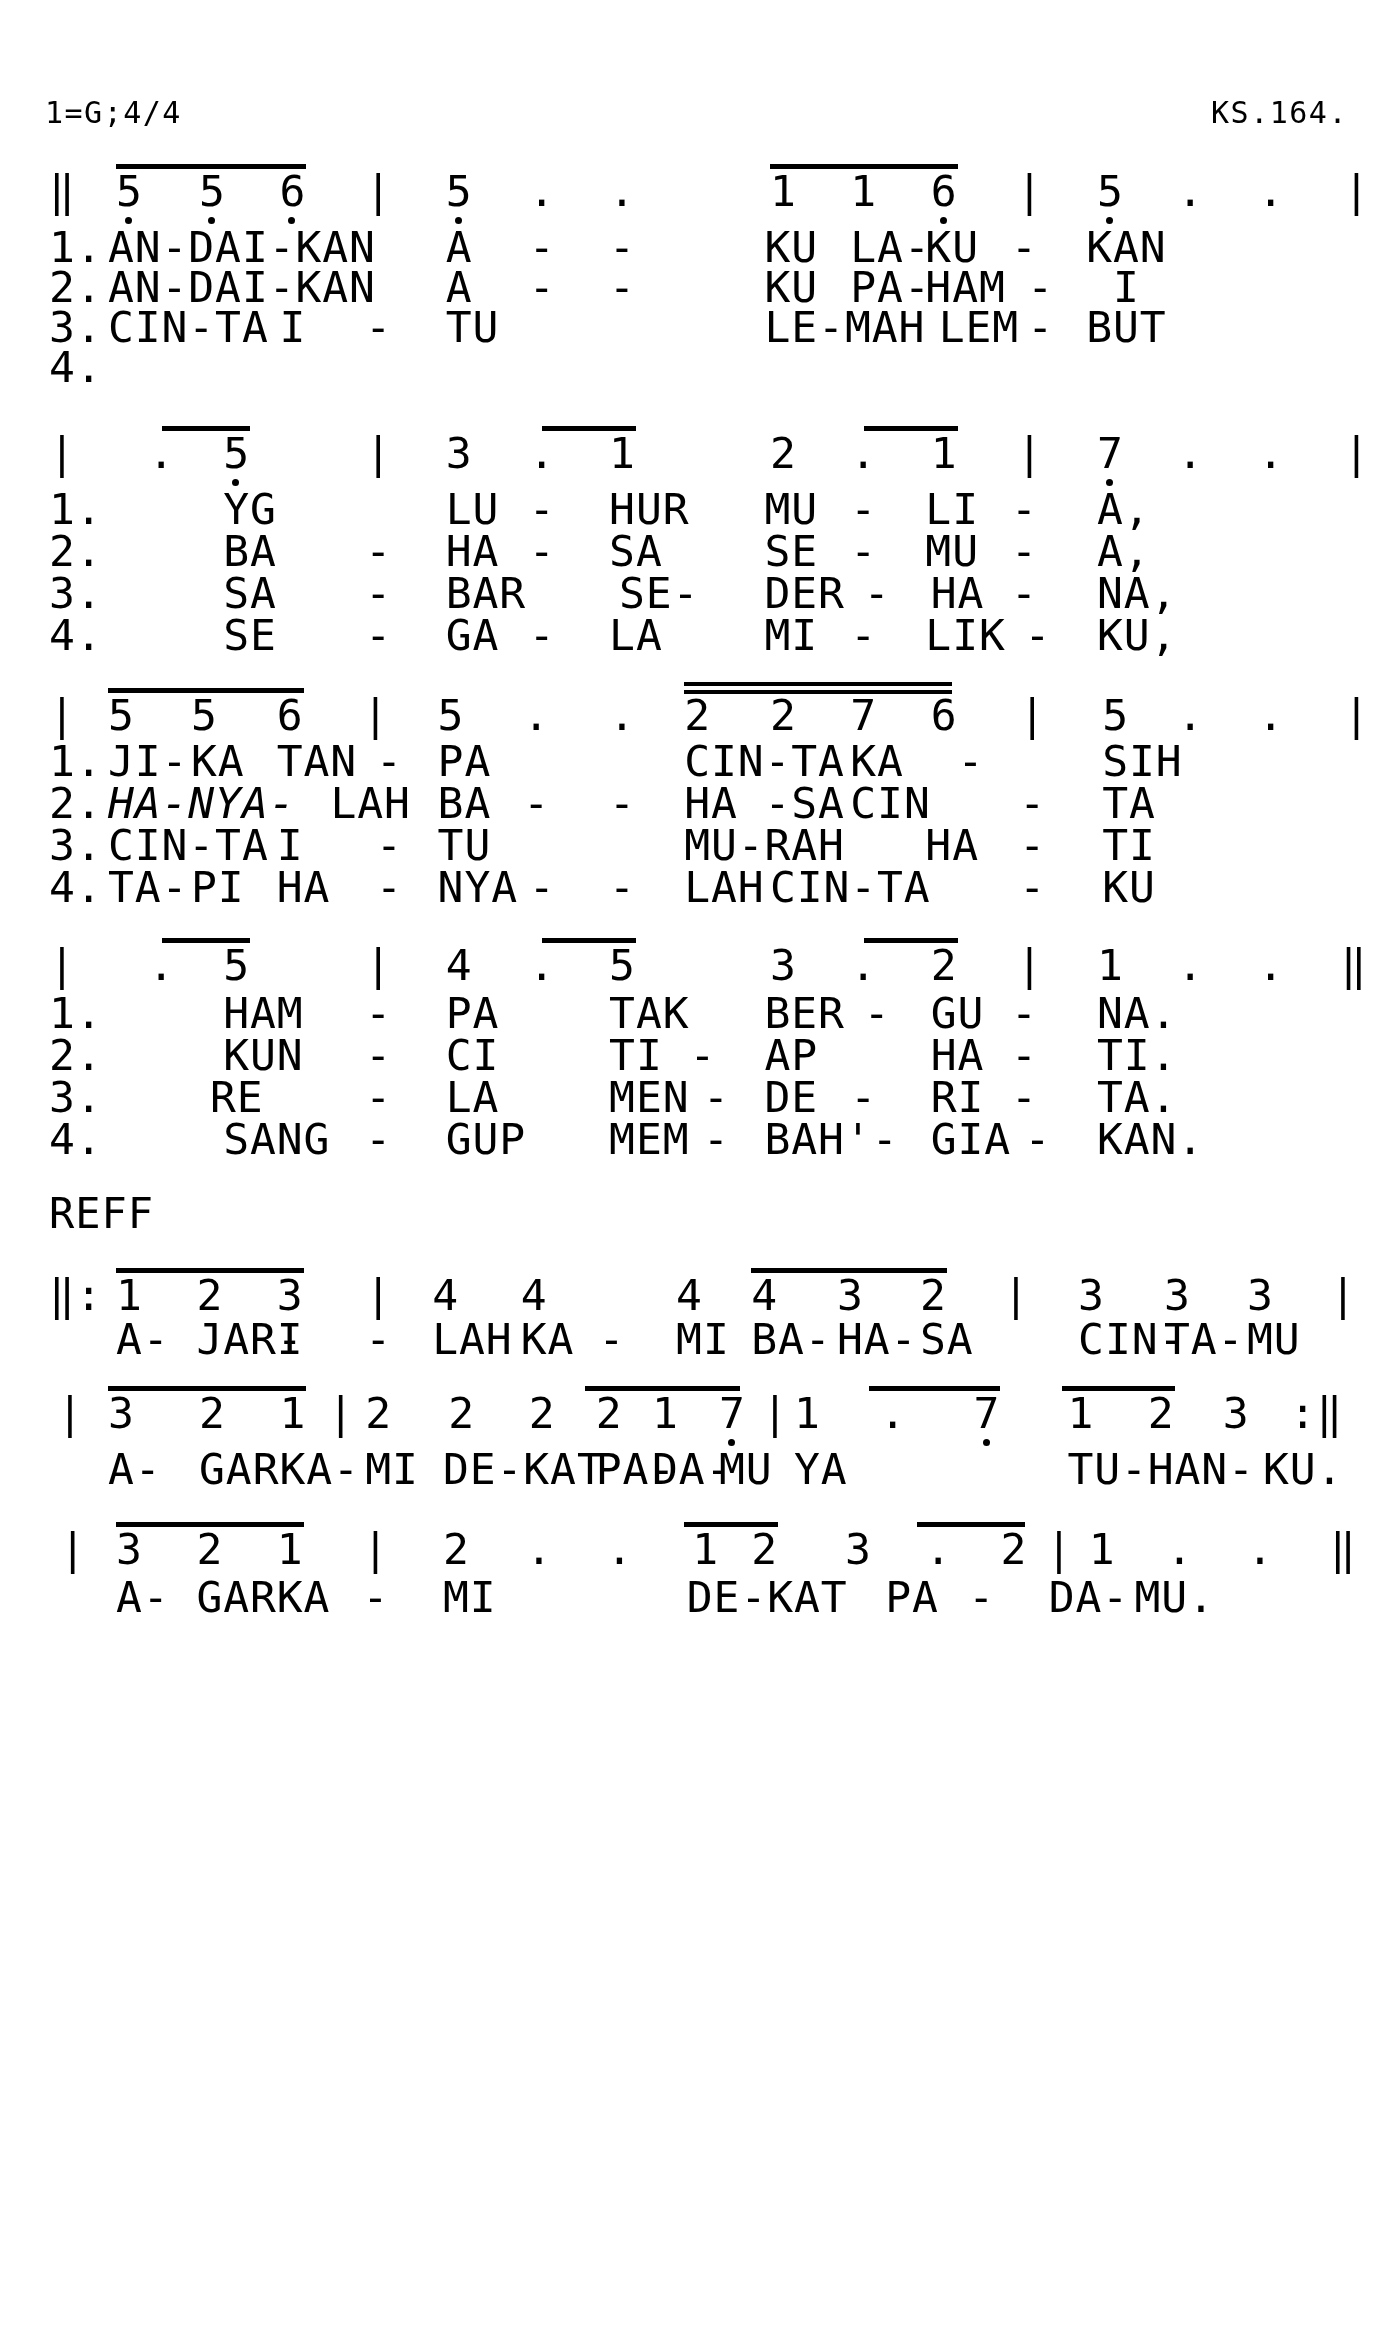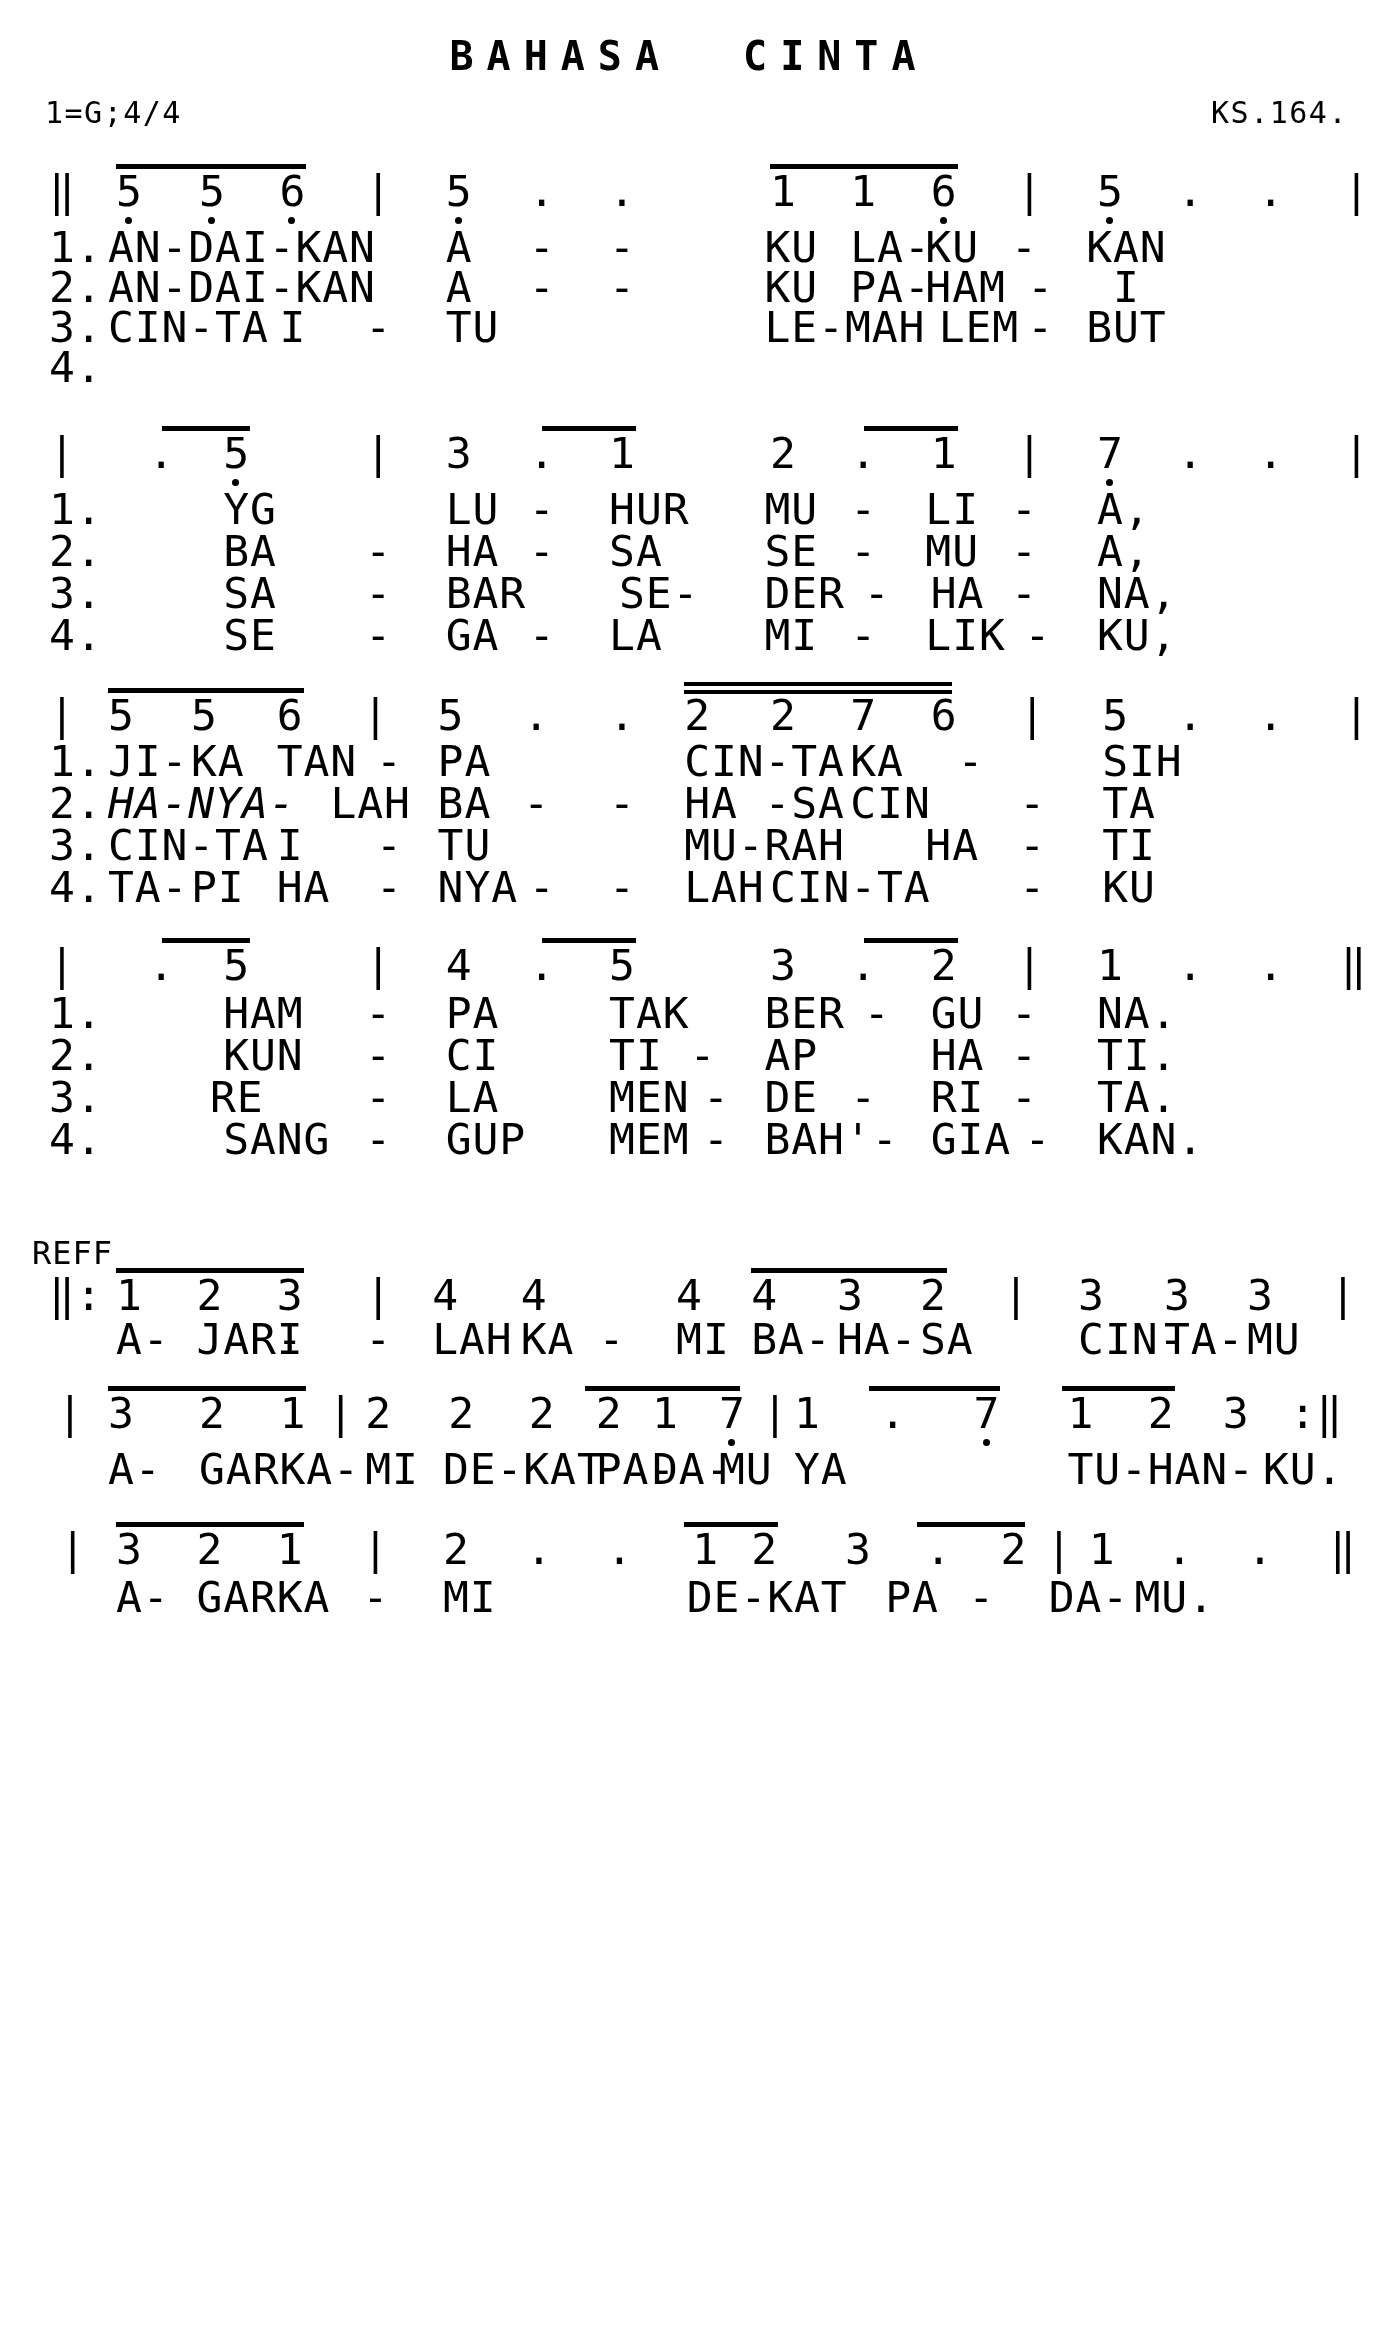--- a/index.html
+++ b/index.html
@@ -20,36 +20,35 @@
     margin:0;
   }
   .meta{
     position:absolute;top:96px;
     font-size:30px;line-height:34px;letter-spacing:1.5px;
     white-space:pre;
   }
   #keysig{left:45px;}
   #catalog{right:30px;text-align:center;}
   #reff{
-    position:absolute;left:32px;top:1192px;
-    font-size:32px;line-height:43px;letter-spacing:1px;margin-top:40px;
+    position:absolute;left:49px;top:1192px;
+    font-size:42px;line-height:43px;letter-spacing:1px;
   }
   .tok{
     position:absolute;
     font-size:43px;line-height:43px;font-weight:400;
     letter-spacing:.9px;white-space:pre;
   }
   .beam{position:absolute;background:#000;}
   .odot{position:absolute;width:7px;height:7px;border-radius:50%;background:#000;}
 </style>
 </head>
 <body>
 
 <div id="page">
-  <h1 id="title">BAHASA CINTA</h1>
   <div class="meta" id="keysig">1=G;4/4</div>
   <div class="meta" id="catalog">KS.164.</div>
   <div id="reff">REFF</div>
   <div id="music-area"></div>
 <div class="beam" style="left: 116px; top: 164px; width: 190.28px; height: 5px;"></div>
     <div class="beam" style="left: 769.92px; top: 164px; width: 187.6px; height: 5px;"></div>
     <div class="tok" style="left: 49px; top: 170px;">‖</div>
     <div class="tok" style="left: 116px; top: 170px;">5</div>
     <div class="odot" style="left: 125px; top: 217px;"></div>
     <div class="tok" style="left: 199.08px; top: 170px;">5</div>

